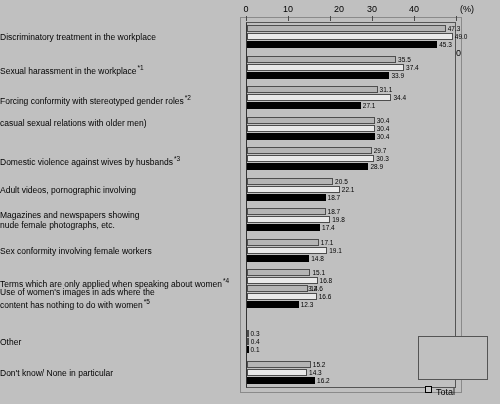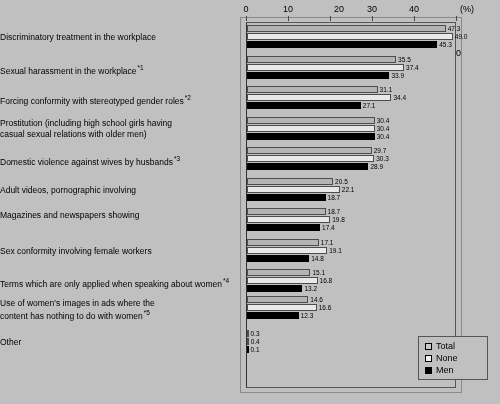--- a/index.html
+++ b/index.html
@@ -141,24 +141,25 @@
     top: 336px;
     width: 70px;
     height: 44px;
     border: 1px solid #555;
     background: #c0c0c0;
     box-sizing: border-box;
     padding: 3px 0 0 6px;
   }
   .legend-item {
     display: flex;
-    align-items: center;
+    align-items: flex-start;
     height: 12px;
     font-size: 9px;
     line-height: 12px;
+    margin-top: 46px;
   }
   .legend-swatch {
     width: 7px;
     height: 7px;
     margin-right: 4px;
     box-sizing: border-box;
     border: 1px solid #000;
     flex: none;
   }
   .legend-swatch.total { background: #c9c9c9; }
@@ -238,21 +239,21 @@
             <div class="bar women" style="width: 144.48px;"></div>
             <span class="bar-value" style="left: 145.48px;">34.4</span>
           </div>
           <div class="bar-line">
             <div class="bar men" style="width: 113.82px;"></div>
             <span class="bar-value" style="left: 114.82px;">27.1</span>
           </div>
         </div>
       </div>
       <div class="row" style="top: 91.5px; height: 30.5px;">
-        <div class="row-label" style="top: 4.75px;"><div>Prostitution (including high school girls having</div><div>casual sexual relations with older men)</div></div>
+        <div class="row-label" style="top: 4.75px;"><div>casual sexual relations with older men)</div></div>
         <div class="bars" style="top: 3.25px;">
           <div class="bar-line">
             <div class="bar total" style="width: 127.68px;"></div>
             <span class="bar-value" style="left: 128.68px;">30.4</span>
           </div>
           <div class="bar-line">
             <div class="bar women" style="width: 127.68px;"></div>
             <span class="bar-value" style="left: 128.68px;">30.4</span>
           </div>
           <div class="bar-line">
@@ -289,21 +290,21 @@
             <div class="bar women" style="width: 92.82px;"></div>
             <span class="bar-value" style="left: 93.82px;">22.1</span>
           </div>
           <div class="bar-line">
             <div class="bar men" style="width: 78.54px;"></div>
             <span class="bar-value" style="left: 79.54px;">18.7</span>
           </div>
         </div>
       </div>
       <div class="row" style="top: 183px; height: 30.5px;">
-        <div class="row-label" style="top: 4.75px;"><div>Magazines and newspapers showing</div></div>
+        <div class="row-label" style="top: 4.75px;"><div>Magazines and newspapers showing</div><div>nude female photographs, etc.</div></div>
         <div class="bars" style="top: 3.25px;">
           <div class="bar-line">
             <div class="bar total" style="width: 78.54px;"></div>
             <span class="bar-value" style="left: 79.54px;">18.7</span>
           </div>
           <div class="bar-line">
             <div class="bar women" style="width: 83.16px;"></div>
             <span class="bar-value" style="left: 84.16px;">19.8</span>
           </div>
           <div class="bar-line">
@@ -339,21 +340,21 @@
           <div class="bar-line">
             <div class="bar women" style="width: 70.56px;"></div>
             <span class="bar-value" style="left: 71.56px;">16.8</span>
           </div>
           <div class="bar-line">
             <div class="bar men" style="width: 55.44px;"></div>
             <span class="bar-value" style="left: 56.44px;">13.2</span>
           </div>
         </div>
       </div>
-      <div class="row" style="top: 271px; height: 30.5px; text-decoration: underline;">
+      <div class="row" style="top: 260px; height: 30.5px; text-decoration: underline;">
         <div class="row-label" style="top: 4.75px;"><div>Use of women's images in ads where the</div><div>content has nothing to do with women<span class="sup">*5</span></div></div>
         <div class="bars" style="top: 3.25px;">
           <div class="bar-line">
             <div class="bar total" style="width: 61.32px;"></div>
             <span class="bar-value" style="left: 62.32px;">14.6</span>
           </div>
           <div class="bar-line">
             <div class="bar women" style="width: 69.72px;"></div>
             <span class="bar-value" style="left: 70.72px;">16.6</span>
           </div>
@@ -370,20 +371,37 @@
             <div class="bar total" style="width: 1.5px;"></div>
             <span class="bar-value" style="left: 2.5px;">0.3</span>
           </div>
           <div class="bar-line">
             <div class="bar women" style="width: 1.68px;"></div>
             <span class="bar-value" style="left: 2.68px;">0.4</span>
           </div>
           <div class="bar-line">
             <div class="bar men" style="width: 1.5px;"></div>
             <span class="bar-value" style="left: 2.5px;">0.1</span>
+          </div>
+        </div>
+      </div>
+      <div class="row" style="top: 335.5px; height: 30.5px;">
+        <div class="row-label" style="top: 10px;"><div>Don't know/ None in particular</div></div>
+        <div class="bars" style="top: 3.25px;">
+          <div class="bar-line">
+            <div class="bar total" style="width: 63.84px;"></div>
+            <span class="bar-value" style="left: 64.84px;">15.2</span>
+          </div>
+          <div class="bar-line">
+            <div class="bar women" style="width: 60.06px;"></div>
+            <span class="bar-value" style="left: 61.06px;">14.3</span>
+          </div>
+          <div class="bar-line">
+            <div class="bar men" style="width: 68.04px;"></div>
+            <span class="bar-value" style="left: 69.04px;">16.2</span>
           </div>
         </div>
       </div>
     </div>
 
   <div class="legend">
     <div class="legend-item">
       <span class="legend-swatch total"></span>
       <span>Total</span>
     </div>

